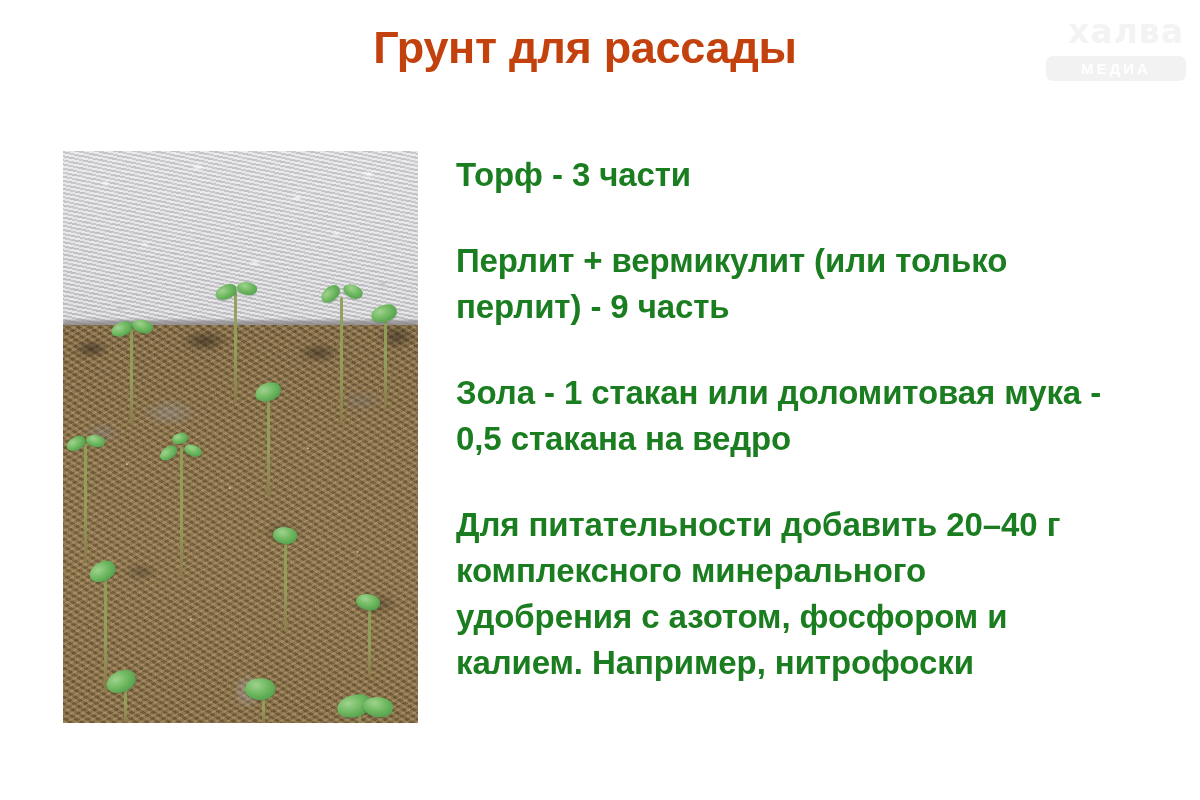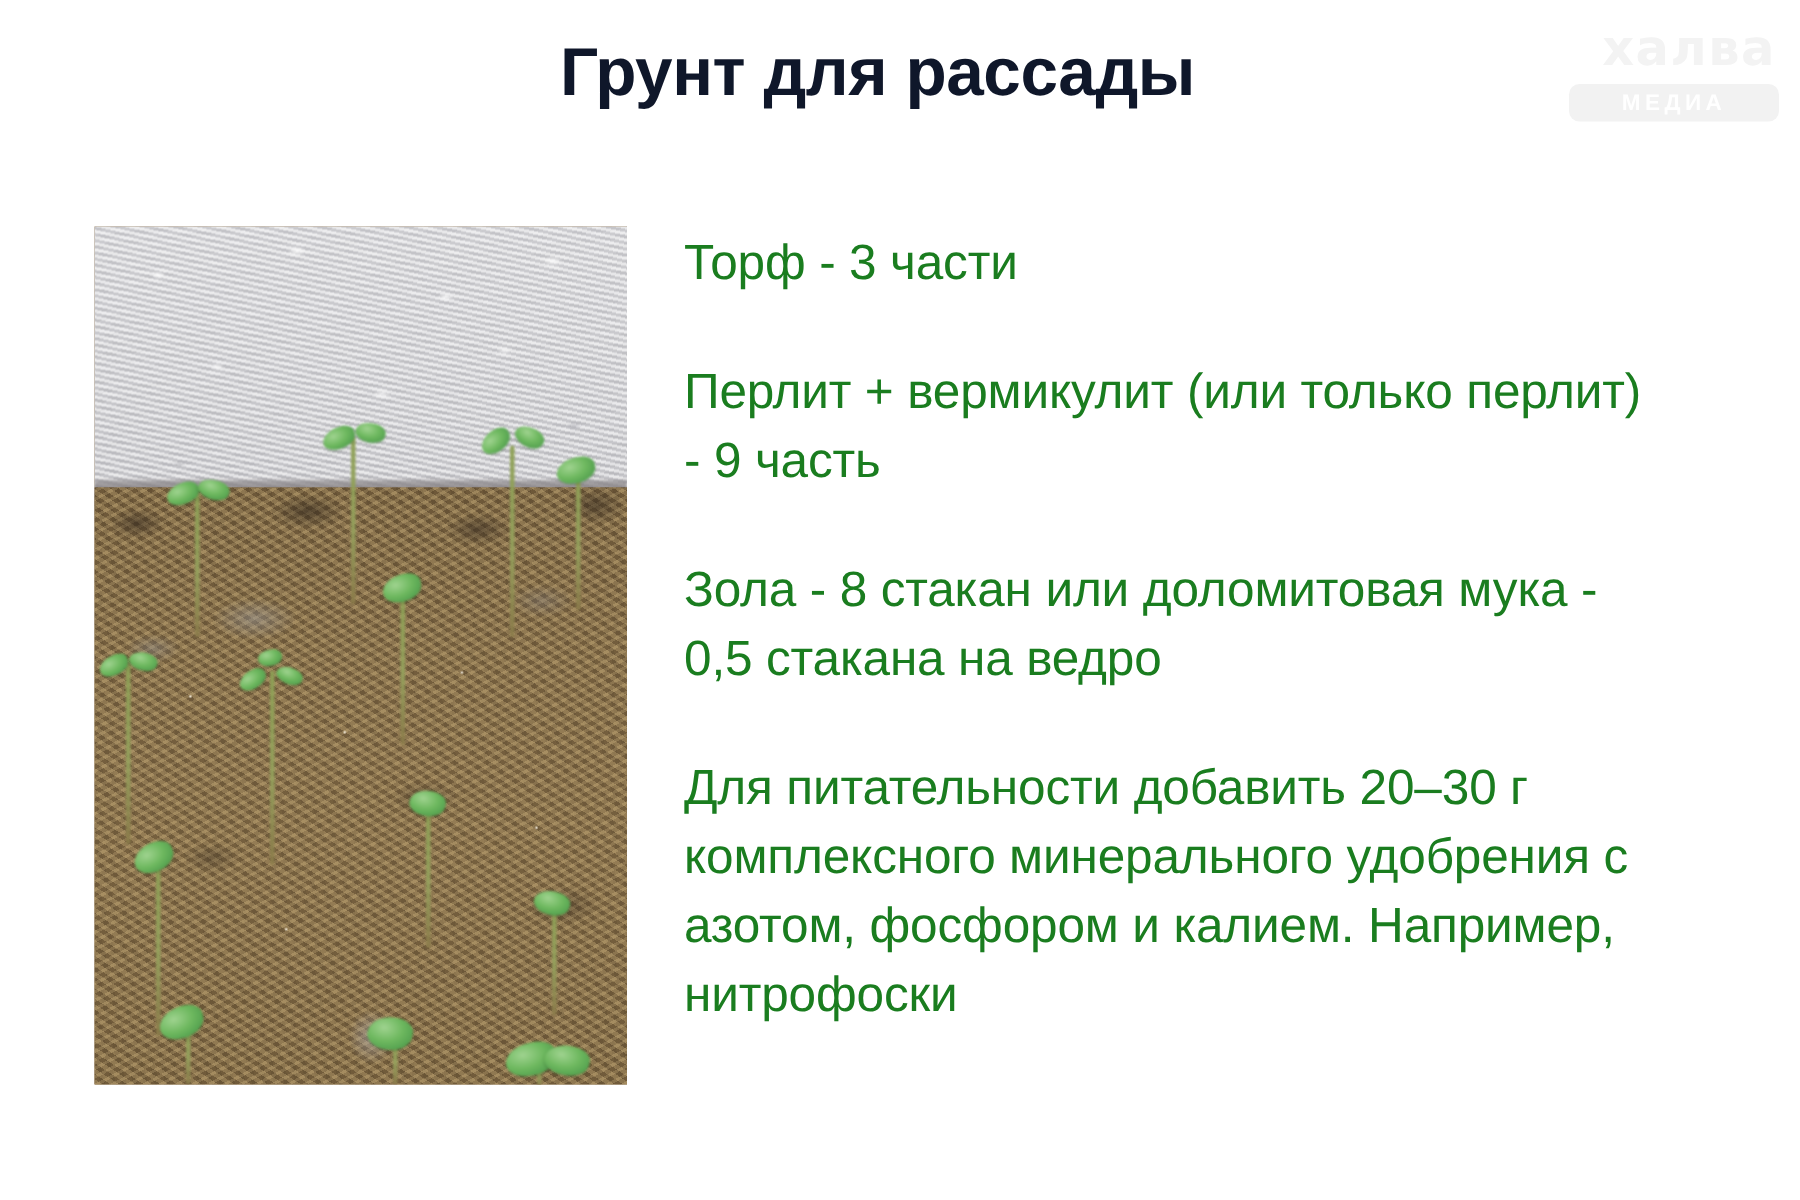--- a/index.html
+++ b/index.html
@@ -66,21 +66,21 @@
     line-height: 17px;
   }
 
   
   .title {
     position: absolute;
     left: 300px;
     top: 22px;
     width: 570px;
     text-align: center;
-    color: #0f172a;
+    color: #c2410c;
     font-family: "Liberation Sans Narrow", "Liberation Sans", sans-serif;
     font-weight: 700;
     font-size: 45px;
     line-height: 52px;
     letter-spacing: -0.3px;
   }
   .title .tl {
     display: block;
     white-space: nowrap;
   }
@@ -180,21 +180,21 @@
   .blurwrap { filter: blur(0.7px); }
 
   
   .body-text {
     position: absolute;
     left: 456px;
     top: 152px;
     width: 650px;
     color: #1a7d1f;
     font-family: "Liberation Sans Narrow", "Liberation Sans", sans-serif;
-    font-weight: 400;
+    font-weight: 700;
     font-size: 33px;
     line-height: 46px;
     letter-spacing: -0.1px;
   }
   .body-text p {
     margin: 0 0 40px 0;
   }
   .body-text p:last-child {
     margin-bottom: 0;
   }
@@ -292,17 +292,17 @@
         <div class="stem" style="height:18px;"></div>
         <div class="leaf" style="width:34px;height:22px;left:-22px;top:-12px;transform:rotate(-8deg);"></div>
         <div class="leaf" style="width:30px;height:20px;left:4px;top:-10px;transform:rotate(14deg);"></div>
       </div>
     </div>
   </div>
 
   <div class="body-text">
     <p>Торф - 3 части</p>
     <p>Перлит + вермикулит (или только перлит) - 9 часть</p>
-    <p>Зола - 8 стакан или доломитовая мука - 0,5 стакана на ведро</p>
-    <p>Для питательности добавить 20–30 г комплексного минерального удобрения с азотом, фосфором и калием. Например, нитрофоски</p>
+    <p>Зола - 1 стакан или доломитовая мука - 0,5 стакана на ведро</p>
+    <p>Для питательности добавить 20–40 г комплексного минерального удобрения с азотом, фосфором и калием. Например, нитрофоски</p>
   </div>
 
 </div>
 
 </body></html>

